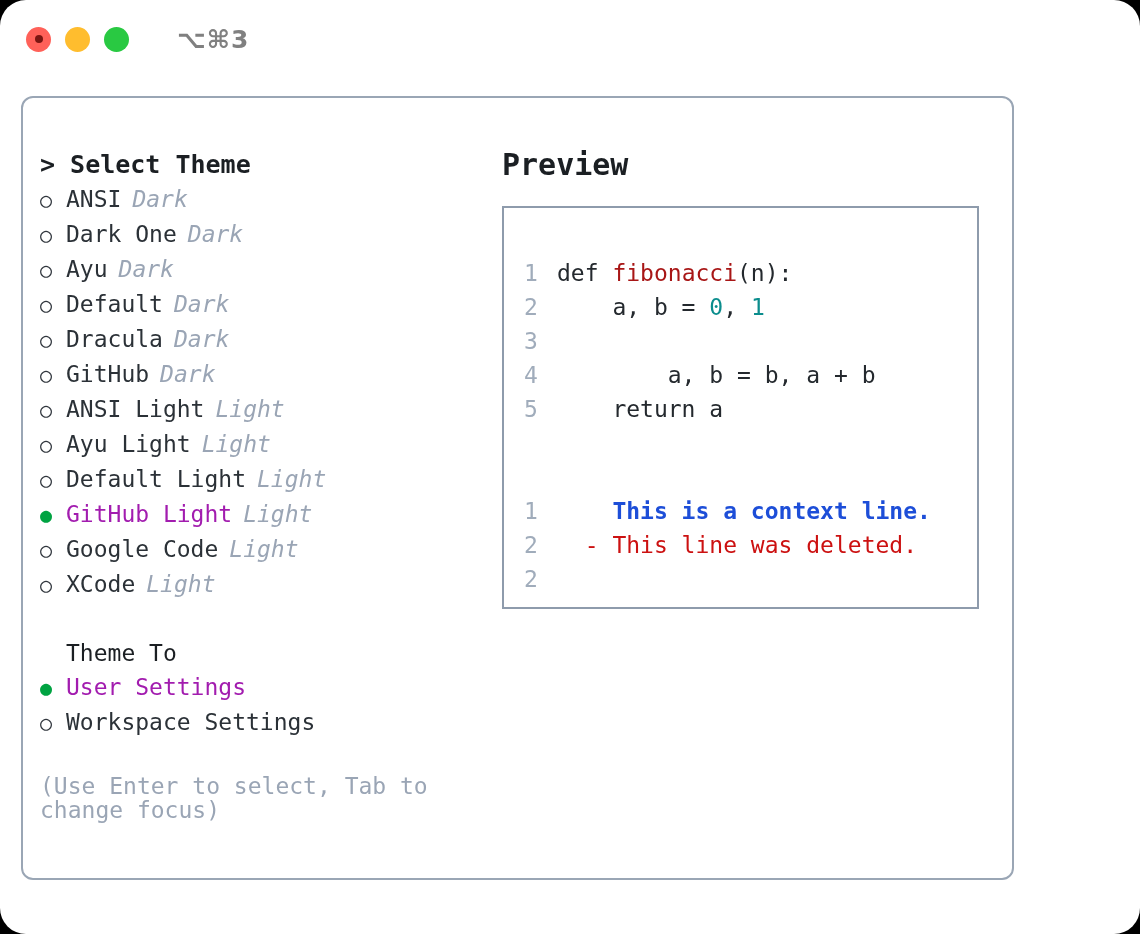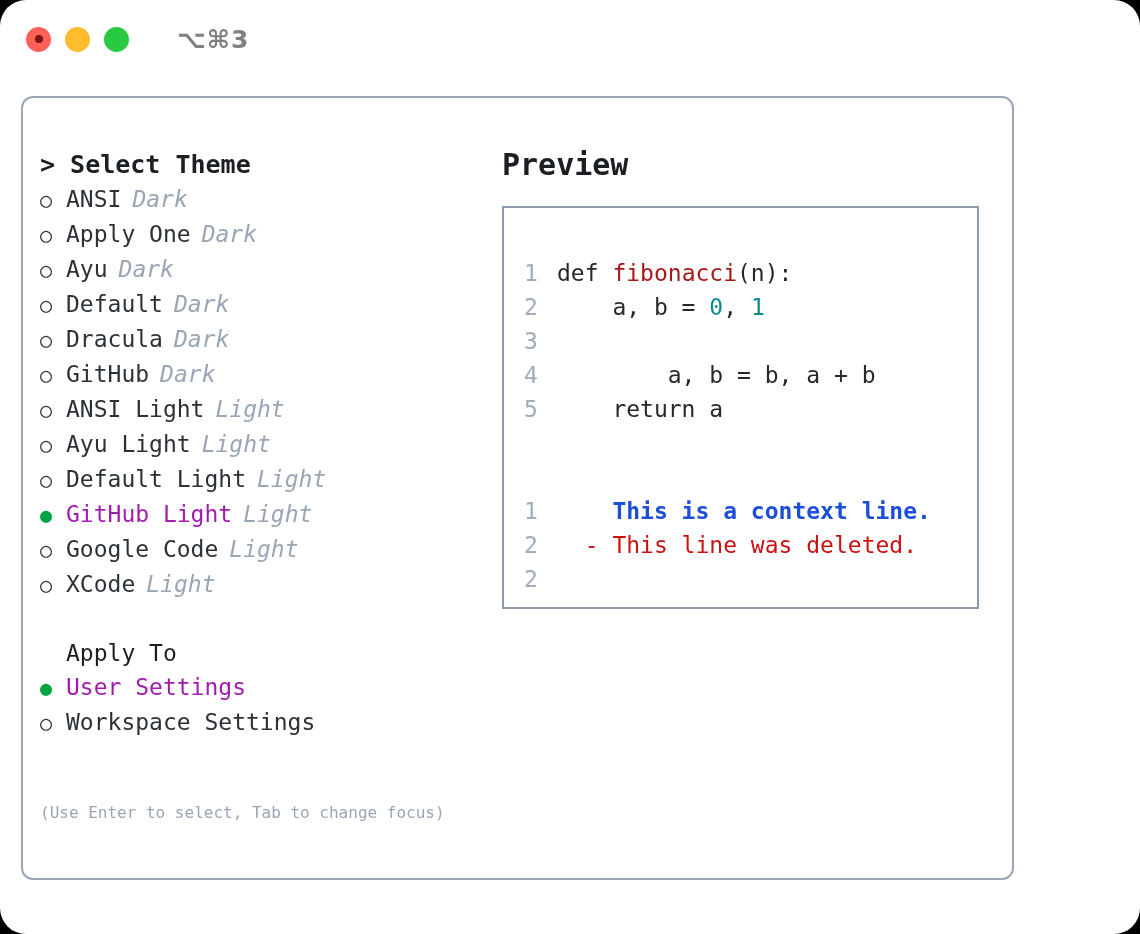--- a/index.html
+++ b/index.html
@@ -128,24 +128,24 @@
   .apply-head {
     font-size: 23px;
     color: #1b1f23;
     line-height: 34px;
     margin-top: 34px;
     padding-left: 26px;
     white-space: pre;
   }
 
   .hint {
-    margin-top: 54px;
-    font-size: 16px;
+    margin-top: 34px;
+    font-size: 23px;
     color: #9aa5b5;
-    line-height: 37px;
+    line-height: 24px;
     width: 420px;
     white-space: normal;
   }
 
   
   .preview-label {
     font-size: 30px;
     font-weight: 700;
     color: #1b1f23;
     line-height: 34px;
@@ -207,34 +207,34 @@
   <div class="panel">
     <div class="panel-body">
       <div class="cols">
 
         <div class="col-left">
 
           <div class="section-head">&gt; Select Theme</div>
 
           <div class="opt-list" id="theme-list">
               <div class="opt"><span class="marker">○</span><span class="name">ANSI</span><span class="tag">Dark</span></div>
-              <div class="opt"><span class="marker">○</span><span class="name">Apply One</span><span class="tag">Dark</span></div>
+              <div class="opt"><span class="marker">○</span><span class="name">Dark One</span><span class="tag">Dark</span></div>
               <div class="opt"><span class="marker">○</span><span class="name">Ayu</span><span class="tag">Dark</span></div>
               <div class="opt"><span class="marker">○</span><span class="name">Default</span><span class="tag">Dark</span></div>
               <div class="opt"><span class="marker">○</span><span class="name">Dracula</span><span class="tag">Dark</span></div>
               <div class="opt"><span class="marker">○</span><span class="name">GitHub</span><span class="tag">Dark</span></div>
               <div class="opt"><span class="marker">○</span><span class="name">ANSI Light</span><span class="tag">Light</span></div>
               <div class="opt"><span class="marker">○</span><span class="name">Ayu Light</span><span class="tag">Light</span></div>
               <div class="opt"><span class="marker">○</span><span class="name">Default Light</span><span class="tag">Light</span></div>
               <div class="opt selected"><span class="marker">●</span><span class="name">GitHub Light</span><span class="tag">Light</span></div>
               <div class="opt"><span class="marker">○</span><span class="name">Google Code</span><span class="tag">Light</span></div>
               <div class="opt"><span class="marker">○</span><span class="name">XCode</span><span class="tag">Light</span></div>
             </div>
 
-          <div class="apply-head">Apply To</div>
+          <div class="apply-head">Theme To</div>
 
           <div class="opt-list" id="apply-list">
               <div class="opt selected"><span class="marker">●</span><span class="name">User Settings</span></div>
               <div class="opt"><span class="marker">○</span><span class="name">Workspace Settings</span></div>
             </div>
 
           <div class="hint">(Use Enter to select, Tab to change focus)</div>
         </div>
 
         <div class="col-right">

